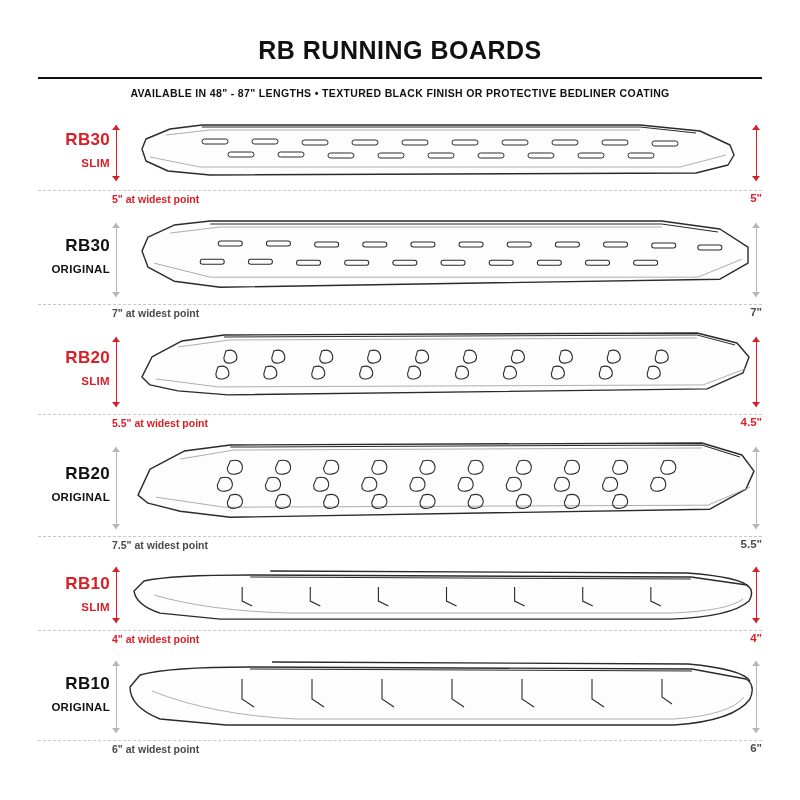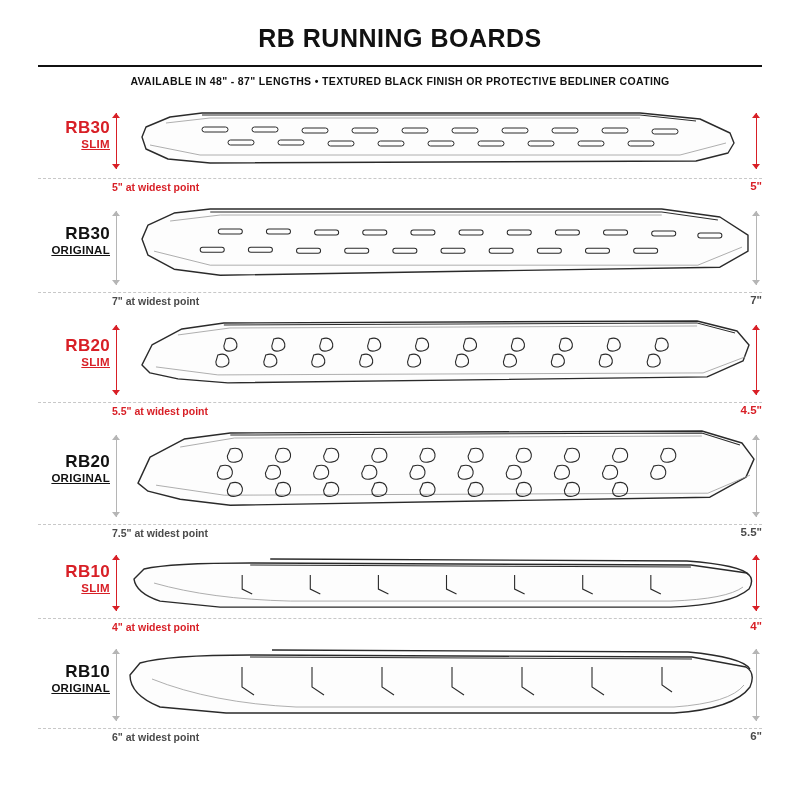--- a/index.html
+++ b/index.html
@@ -7,21 +7,21 @@
   body {
     width: 800px; height: 800px;
     background: #ffffff;
     font-family: "Liberation Sans", sans-serif;
     color: #1a1a1a;
     overflow: hidden;
   }
   .page { position: relative; width: 800px; height: 800px; }
 
   
-  .header { padding-top: 24px; }
+  .header { padding-top: 36px; }
   .title {
     text-align: center;
     font-size: 25px;
     font-weight: bold;
     letter-spacing: 0.5px;
     color: #111;
   }
   .rule {
     margin: 12px 38px 0 38px;
     border-top: 2px solid #111;
@@ -60,22 +60,21 @@
   .label .model {
     font-size: 17px;
     font-weight: bold;
     line-height: 1.05;
     letter-spacing: 0.3px;
   }
   .label .variant {
     font-size: 11.5px;
     font-weight: bold;
     letter-spacing: 0.3px;
-    margin-top: 1px;
-    text-decoration: underline;
+    margin-top: 8px;
   }
   .red .model, .red .variant { color: #d81f26; }
   .blk .model, .blk .variant { color: #111; }
 
   
   .vmeasure {
     position: absolute;
     width: 10px;
   }
   .vmeasure .line {

